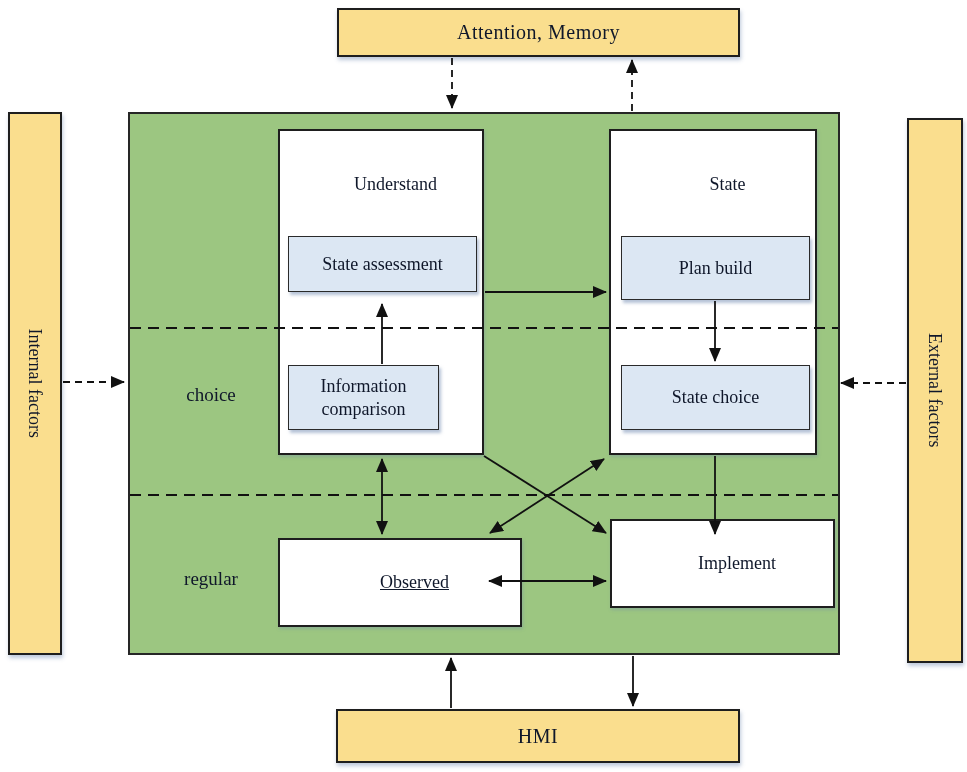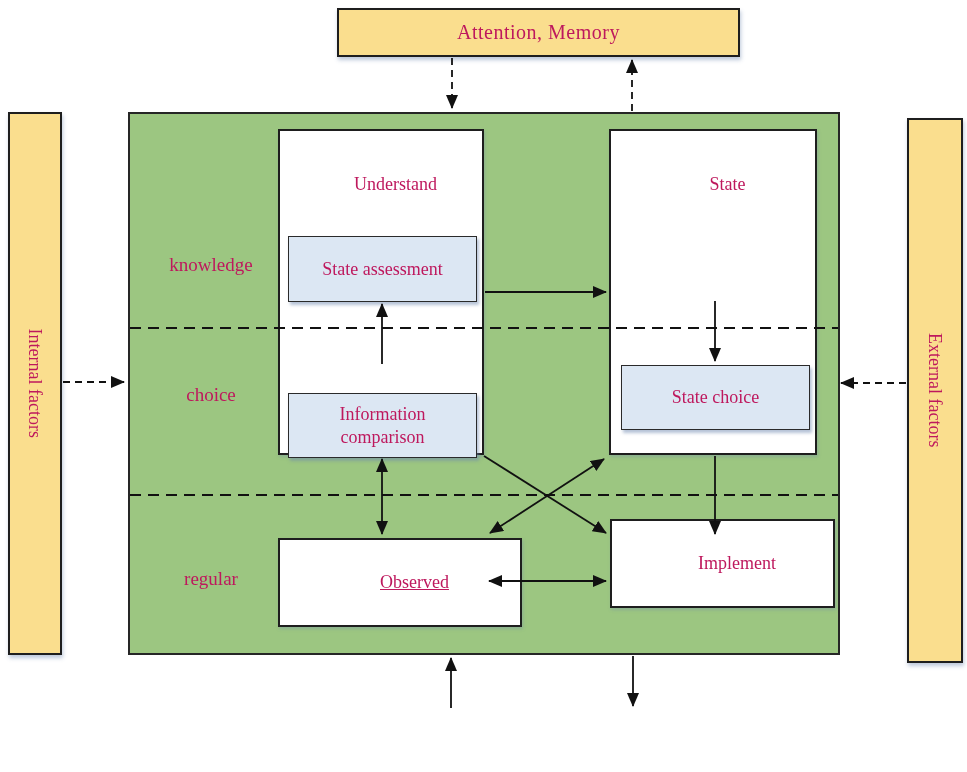--- a/index.html
+++ b/index.html
@@ -1,18 +1,18 @@
 <!DOCTYPE html>
 <html><head>
 <meta charset="utf-8">
 <style>
   html,body { margin:0; padding:0; background:#ffffff; }
   #stage {
     position:relative; width:967px; height:772px; background:#ffffff;
-    font-family:"Liberation Serif","DejaVu Serif",serif; color:#be185d;
+    font-family:"Liberation Serif","DejaVu Serif",serif; color:#0f172a;
     overflow:hidden;
   }
   .box {
     position:absolute; box-sizing:border-box;
     border:2px solid #1e1e1e;
     display:flex; align-items:center; justify-content:center;
     text-align:center; line-height:1.25;
   }
   .yellow  { background:#FADE8E; box-shadow:1px 3px 4px rgba(110,135,175,.45); }
   .whitebox{ background:#ffffff; box-shadow:1px 2px 3px rgba(110,135,175,.35);padding-left:29px; }
@@ -42,39 +42,44 @@
   </div>
 
   <div class="box yellow vbar" style="left:8px; top:112px; width:54px; height:543px;">
     <span>Internal factors</span>
   </div>
 
   <div class="box yellow vbar" style="left:907px; top:118px; width:56px; height:545px;">
     <span>External factors</span>
   </div>
 
+  <div class="box yellow hlabel" style="left:336px; top:709px; width:404px; height:54px;">
+    <span>HMI</span>
+  </div>
 
   <div class="box panel" style="left:128px; top:112px; width:712px; height:543px;"></div>
 
-  <div class="level-label" style="left:140px; top:254px;">knowledge</div>
   <div class="level-label" style="left:140px; top:384px;">choice</div>
   <div class="level-label" style="left:140px; top:568px;">regular</div>
 
   <div class="box whitebox titled nlabel" style="left:278px; top:129px; width:206px; height:326px;">
     <span>Understand</span>
   </div>
-  <div class="box bluebox wrap2" style="left:288px; top:236px; width:189px; height:66px;">
+  <div class="box bluebox wrap2" style="left:288px; top:236px; width:189px; height:56px;">
     <span>State assessment</span>
   </div>
-  <div class="box bluebox wrap2" style="left:288px; top:365px; width:189px; height:65px;margin-top:28px;">
+  <div class="box bluebox wrap2" style="left:288px; top:365px; width:151px; height:65px;">
     <span>Information comparison</span>
   </div>
 
   <div class="box whitebox titled nlabel" style="left:609px; top:129px; width:208px; height:326px;">
     <span>State</span>
+  </div>
+  <div class="box bluebox" style="left:621px; top:236px; width:189px; height:64px;">
+    <span>Plan build</span>
   </div>
   <div class="box bluebox" style="left:621px; top:365px; width:189px; height:65px;">
     <span>State choice</span>
   </div>
 
   <div class="box whitebox nlabel" style="left:278px; top:538px; width:244px; height:89px;text-decoration:underline;">
     <span>Observed</span>
   </div>
   <div class="box whitebox nlabel" style="left:610px; top:519px; width:225px; height:89px;justify-content:center;">
     <span>Implement</span>

